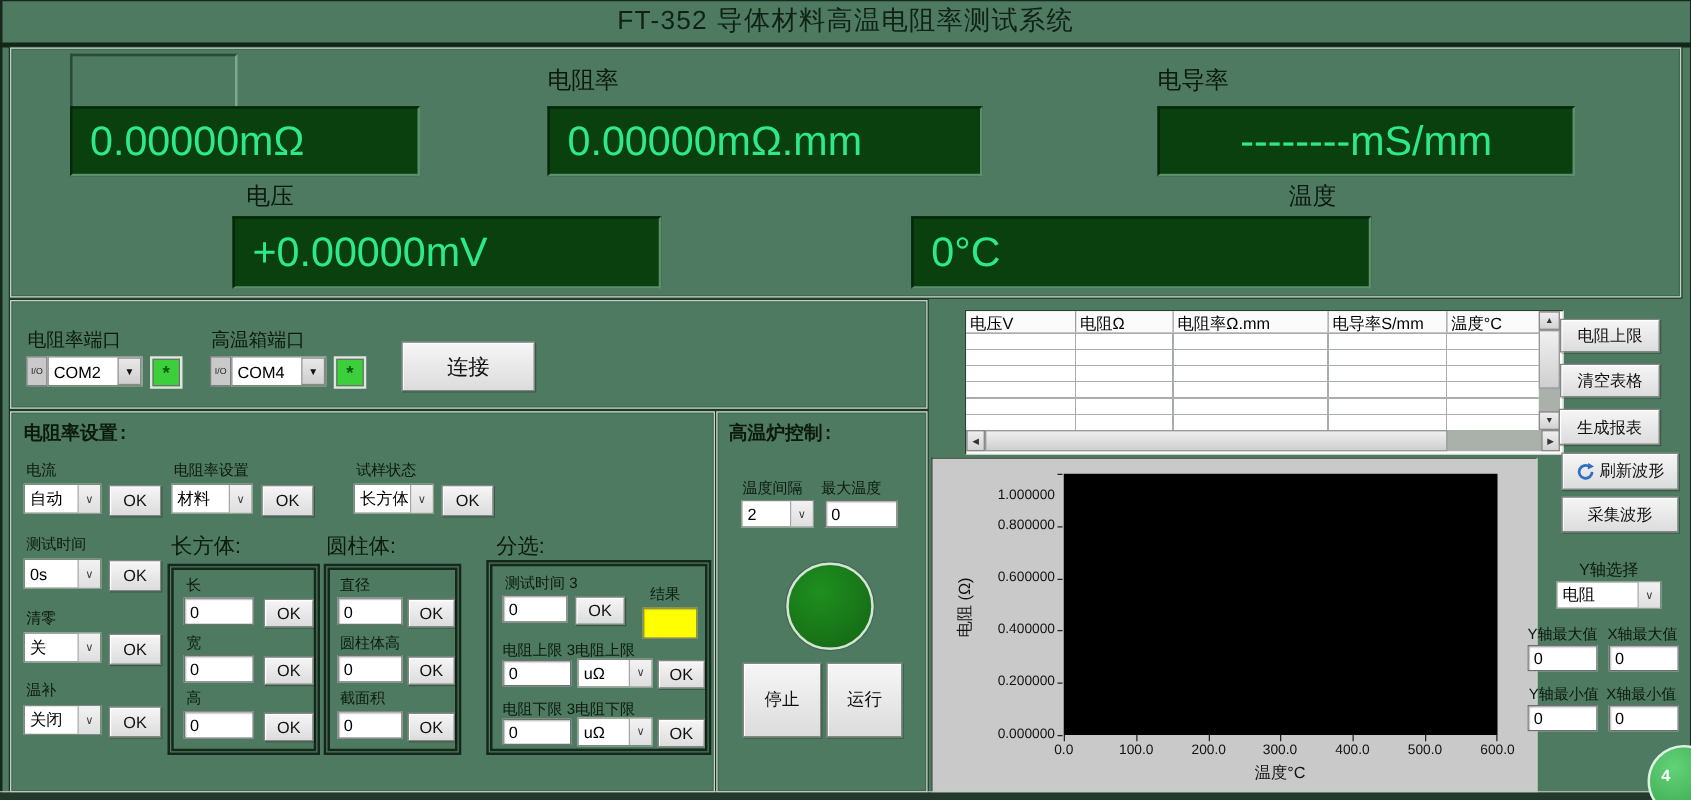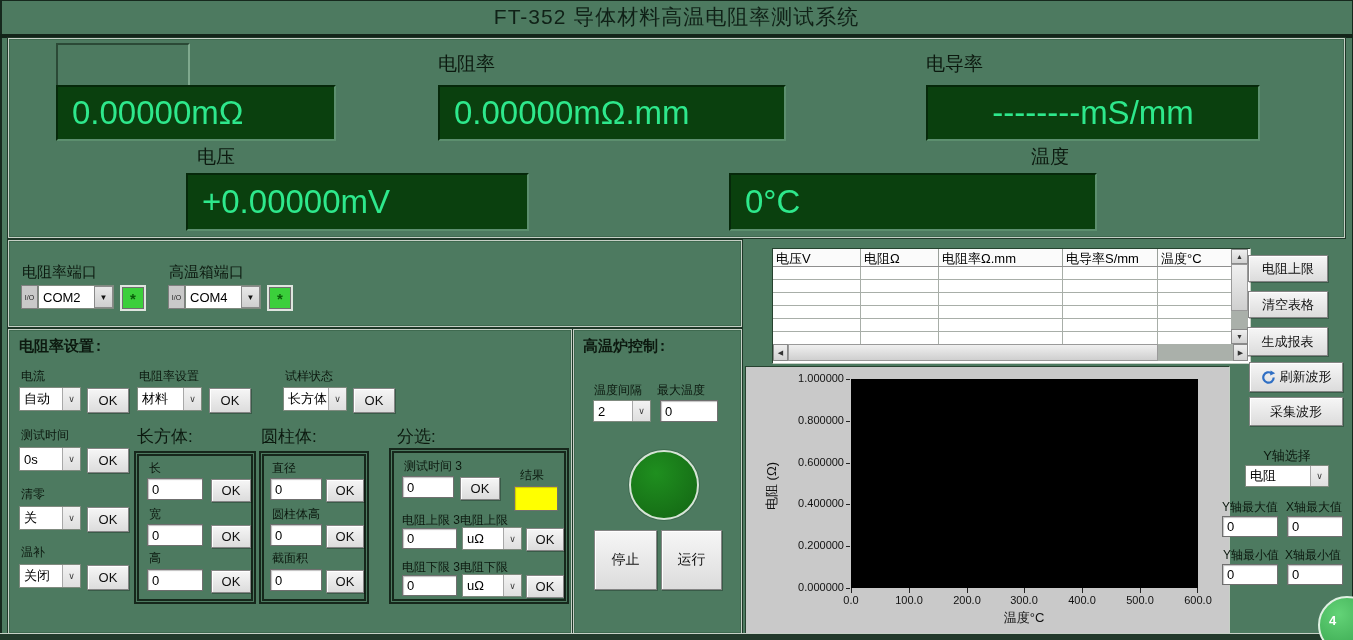--- a/index.html
+++ b/index.html
@@ -111,20 +111,21 @@
     <div class="star" style="left:113px;top:46px;">*</div>
 
     <div class="lbl lbl15" style="left:160px;top:22px;">高温箱端口</div>
     <div class="iobox" style="left:159px;top:44px;">I/O</div>
     <div class="combo" style="left:176px;top:44px;width:76px;height:24px;">
       <span class="cmtxt">COM4</span>
       <span class="cmarr classic">▼</span>
     </div>
     <div class="star" style="left:260px;top:46px;">*</div>
 
+    <div class="btn" style="left:312px;top:32px;width:105px;height:38px;font-size:17px;">连接</div>
   </div>
 
   <div class="panel" style="left:8px;top:329px;width:562px;height:303px;">
     <div class="lbl hdr" style="left:10px;top:7px;">电阻率设置:</div>
 
     <div class="lbl slbl" style="left:12px;top:38px;">电流</div>
     <div class="combo" style="left:10px;top:57px;width:62px;height:24px;">
       <span class="cmtxt">自动</span>
       <span class="cmarr">∨</span>
     </div>
@@ -248,21 +249,21 @@
 
     <div class="strack" style="left:0;top:95px;width:475px;height:17px;"></div>
     <div class="sbtn" style="left:0;top:95px;width:15px;height:17px;">◀</div>
     <div class="sthumb" style="left:15px;top:95px;width:370px;height:17px;"></div>
     <div class="sbtn" style="left:460px;top:95px;width:15px;height:17px;">▶</div>
   </div>
 
   <div class="chart" style="left:745px;top:366px;width:483px;height:266px;">
     <div class="ylabel" style="left:-34px;top:110px;">电阻 (Ω)</div>
 
-    <div class="ytick" style="left:26px;top:5px;">1.000000</div>
+    <div class="ytick" style="left:26px;top:23px;">1.000000</div>
     <div class="ytick" style="left:26px;top:47px;">0.800000</div>
     <div class="ytick" style="left:26px;top:89px;">0.600000</div>
     <div class="ytick" style="left:26px;top:130px;">0.400000</div>
     <div class="ytick" style="left:26px;top:172px;">0.200000</div>
     <div class="ytick" style="left:26px;top:214px;">0.000000</div>
     <div class="ymark" style="left:100px;top:12px;"></div>
     <div class="ymark" style="left:100px;top:54px;"></div>
     <div class="ymark" style="left:100px;top:96px;"></div>
     <div class="ymark" style="left:100px;top:137px;"></div>
     <div class="ymark" style="left:100px;top:179px;"></div>

